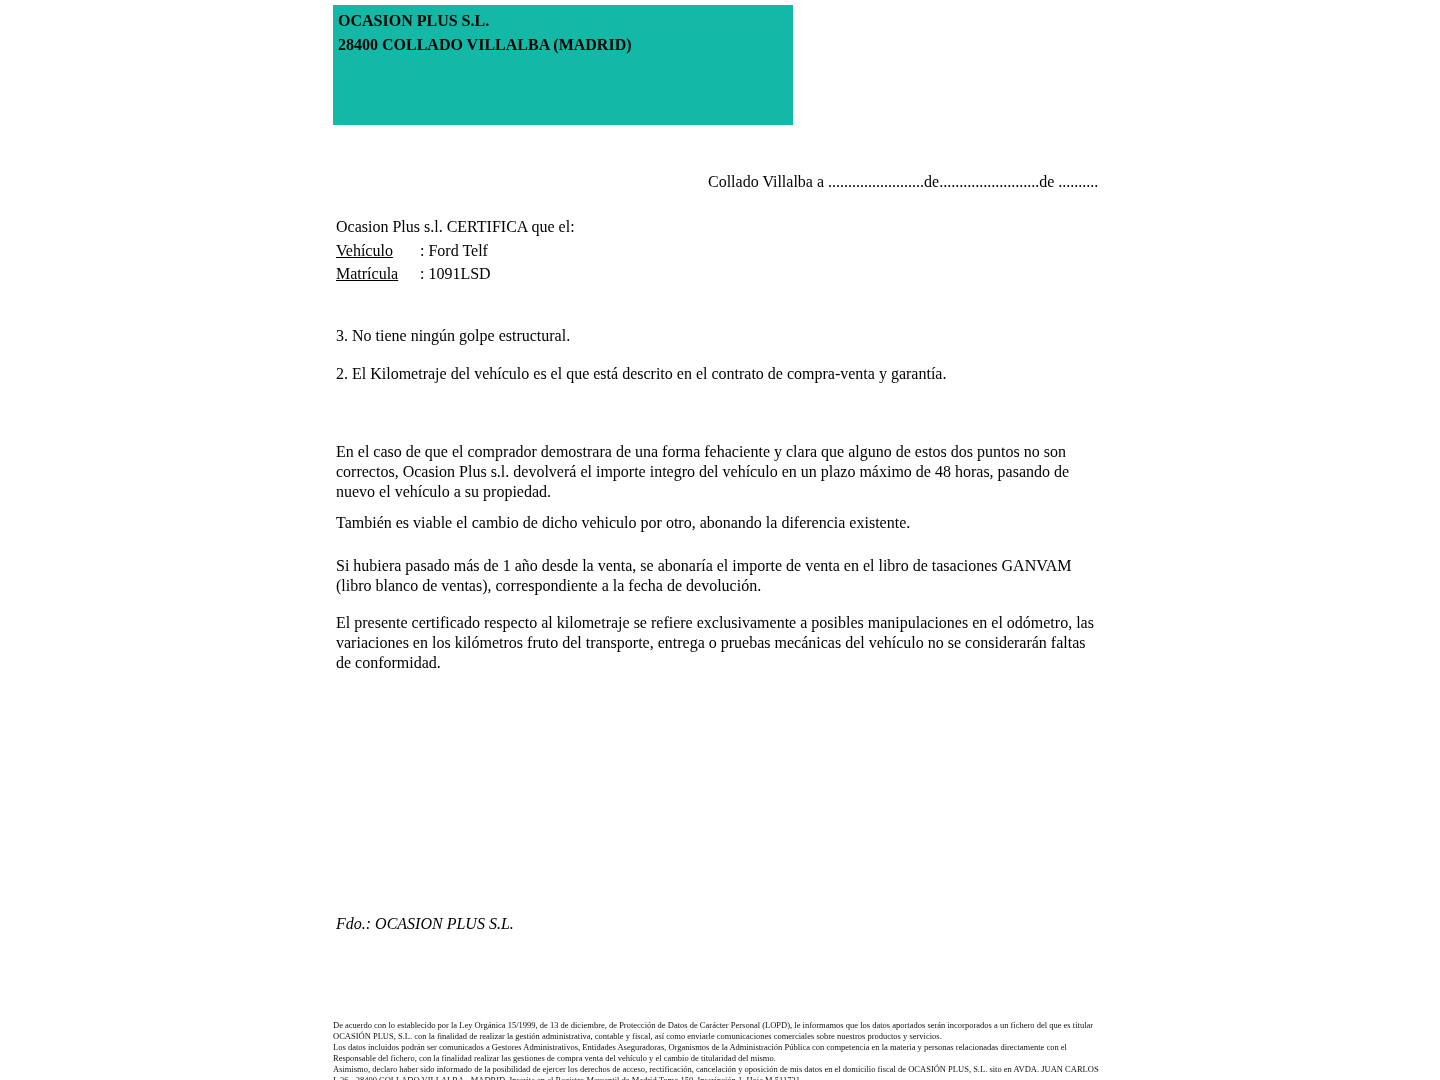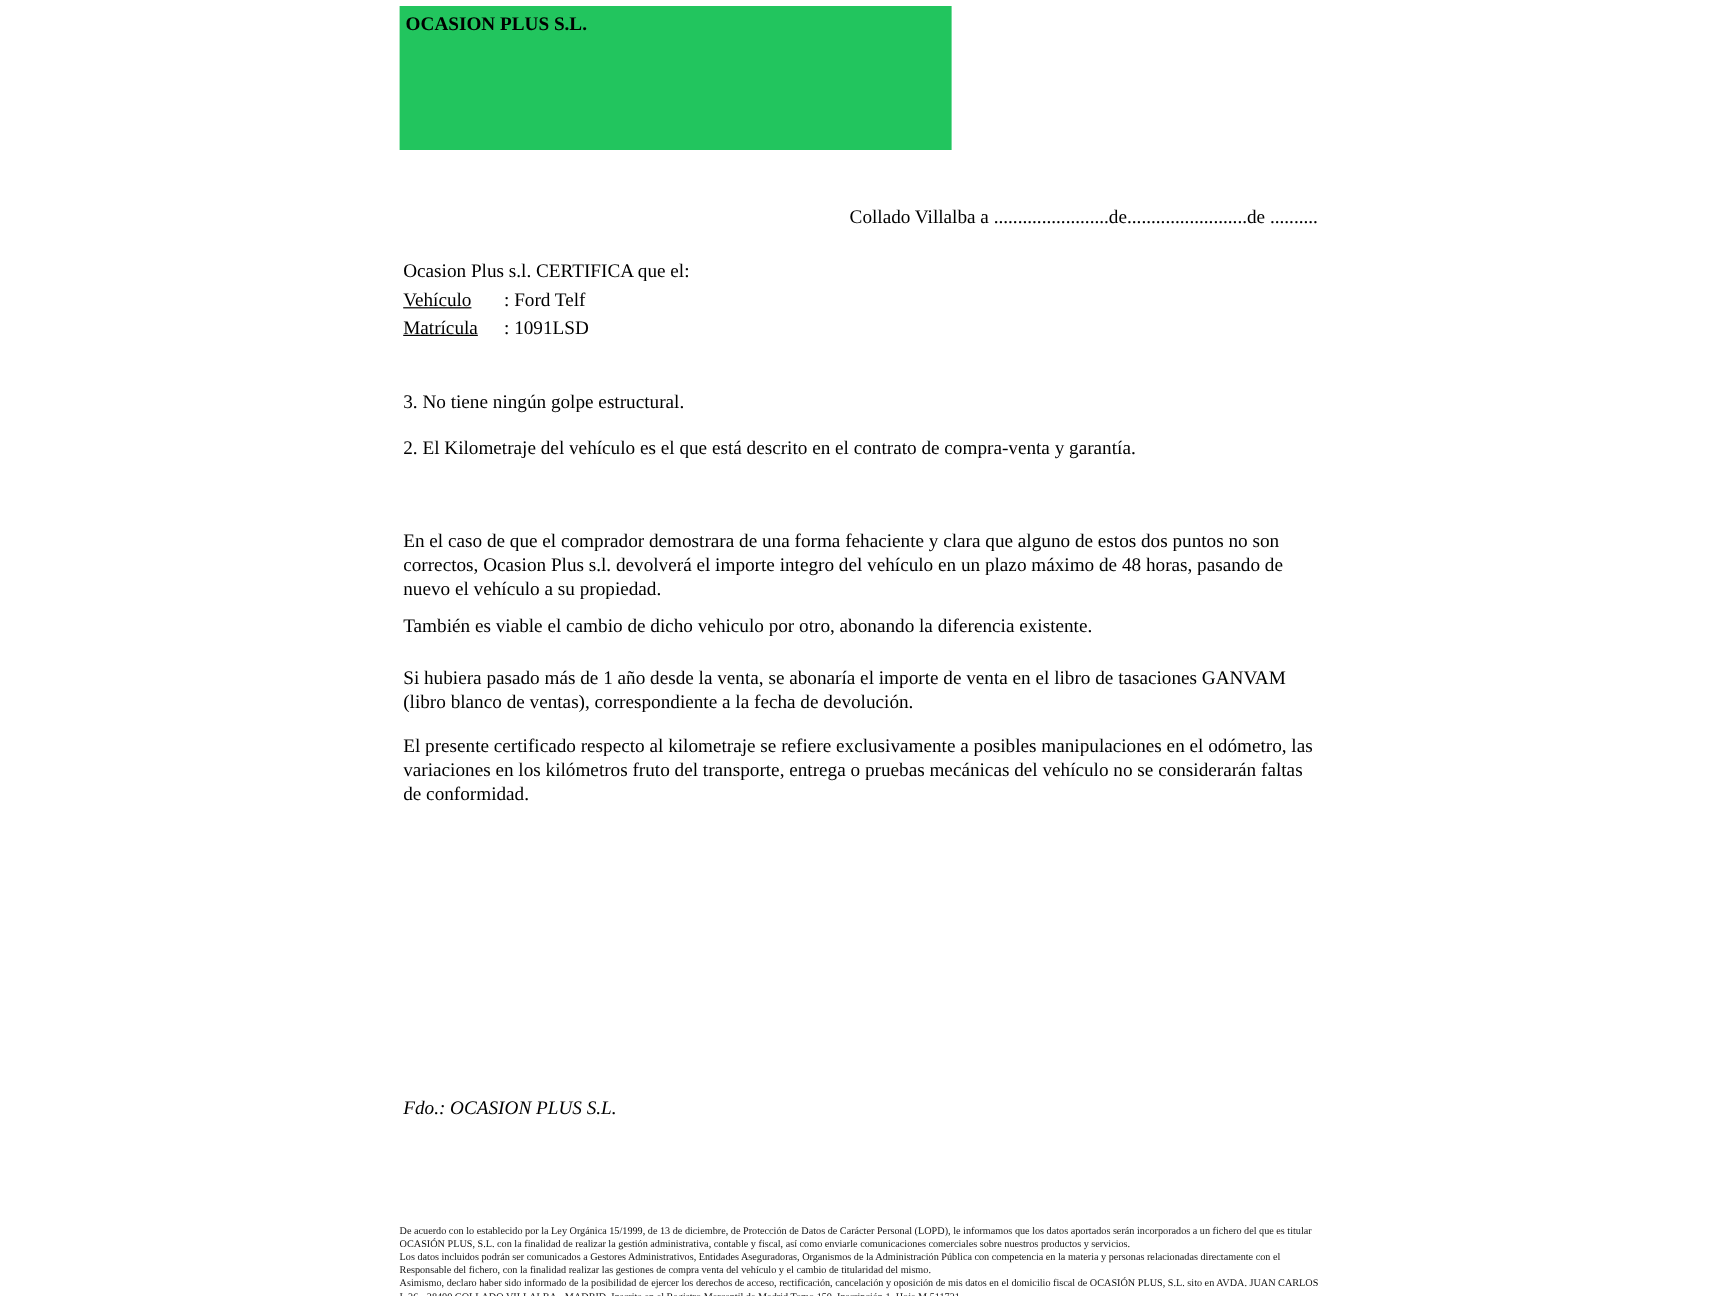--- a/index.html
+++ b/index.html
@@ -10,21 +10,21 @@
     color: #000000;
     position: relative;
     overflow: hidden;
   }
   .company-box {
     position: absolute;
     left: 333px;
     top: 5px;
     width: 460px;
     min-height: 120px;
-    background: #22c55e;
+    background: #14b8a6;
     padding: 4px 8px 6px 5px;
     font-weight: bold;
     font-size: 16px;
     line-height: 24px;
   }
   .date-line {
     position: absolute;
     left: 708px;
     top: 173px;
     font-size: 16px;
@@ -84,20 +84,21 @@
     line-height: 11px;
     color: #111111;
   }
   .footer p { margin: 0; }
 </style>
 </head>
 <body>
 
 <div class="company-box">
   <div>OCASION PLUS S.L.</div>
+  <div>28400 COLLADO VILLALBA (MADRID)</div>
 </div>
 
 <div class="date-line">Collado Villalba a ........................de.........................de ..........</div>
 
 <div class="certifica">Ocasion Plus s.l. CERTIFICA que el:</div>
 
 <div class="entry-line vehicle">
   <span class="entry-label">Vehículo</span>
   <span class="entry-value">: Ford Telf</span>
 </div>

